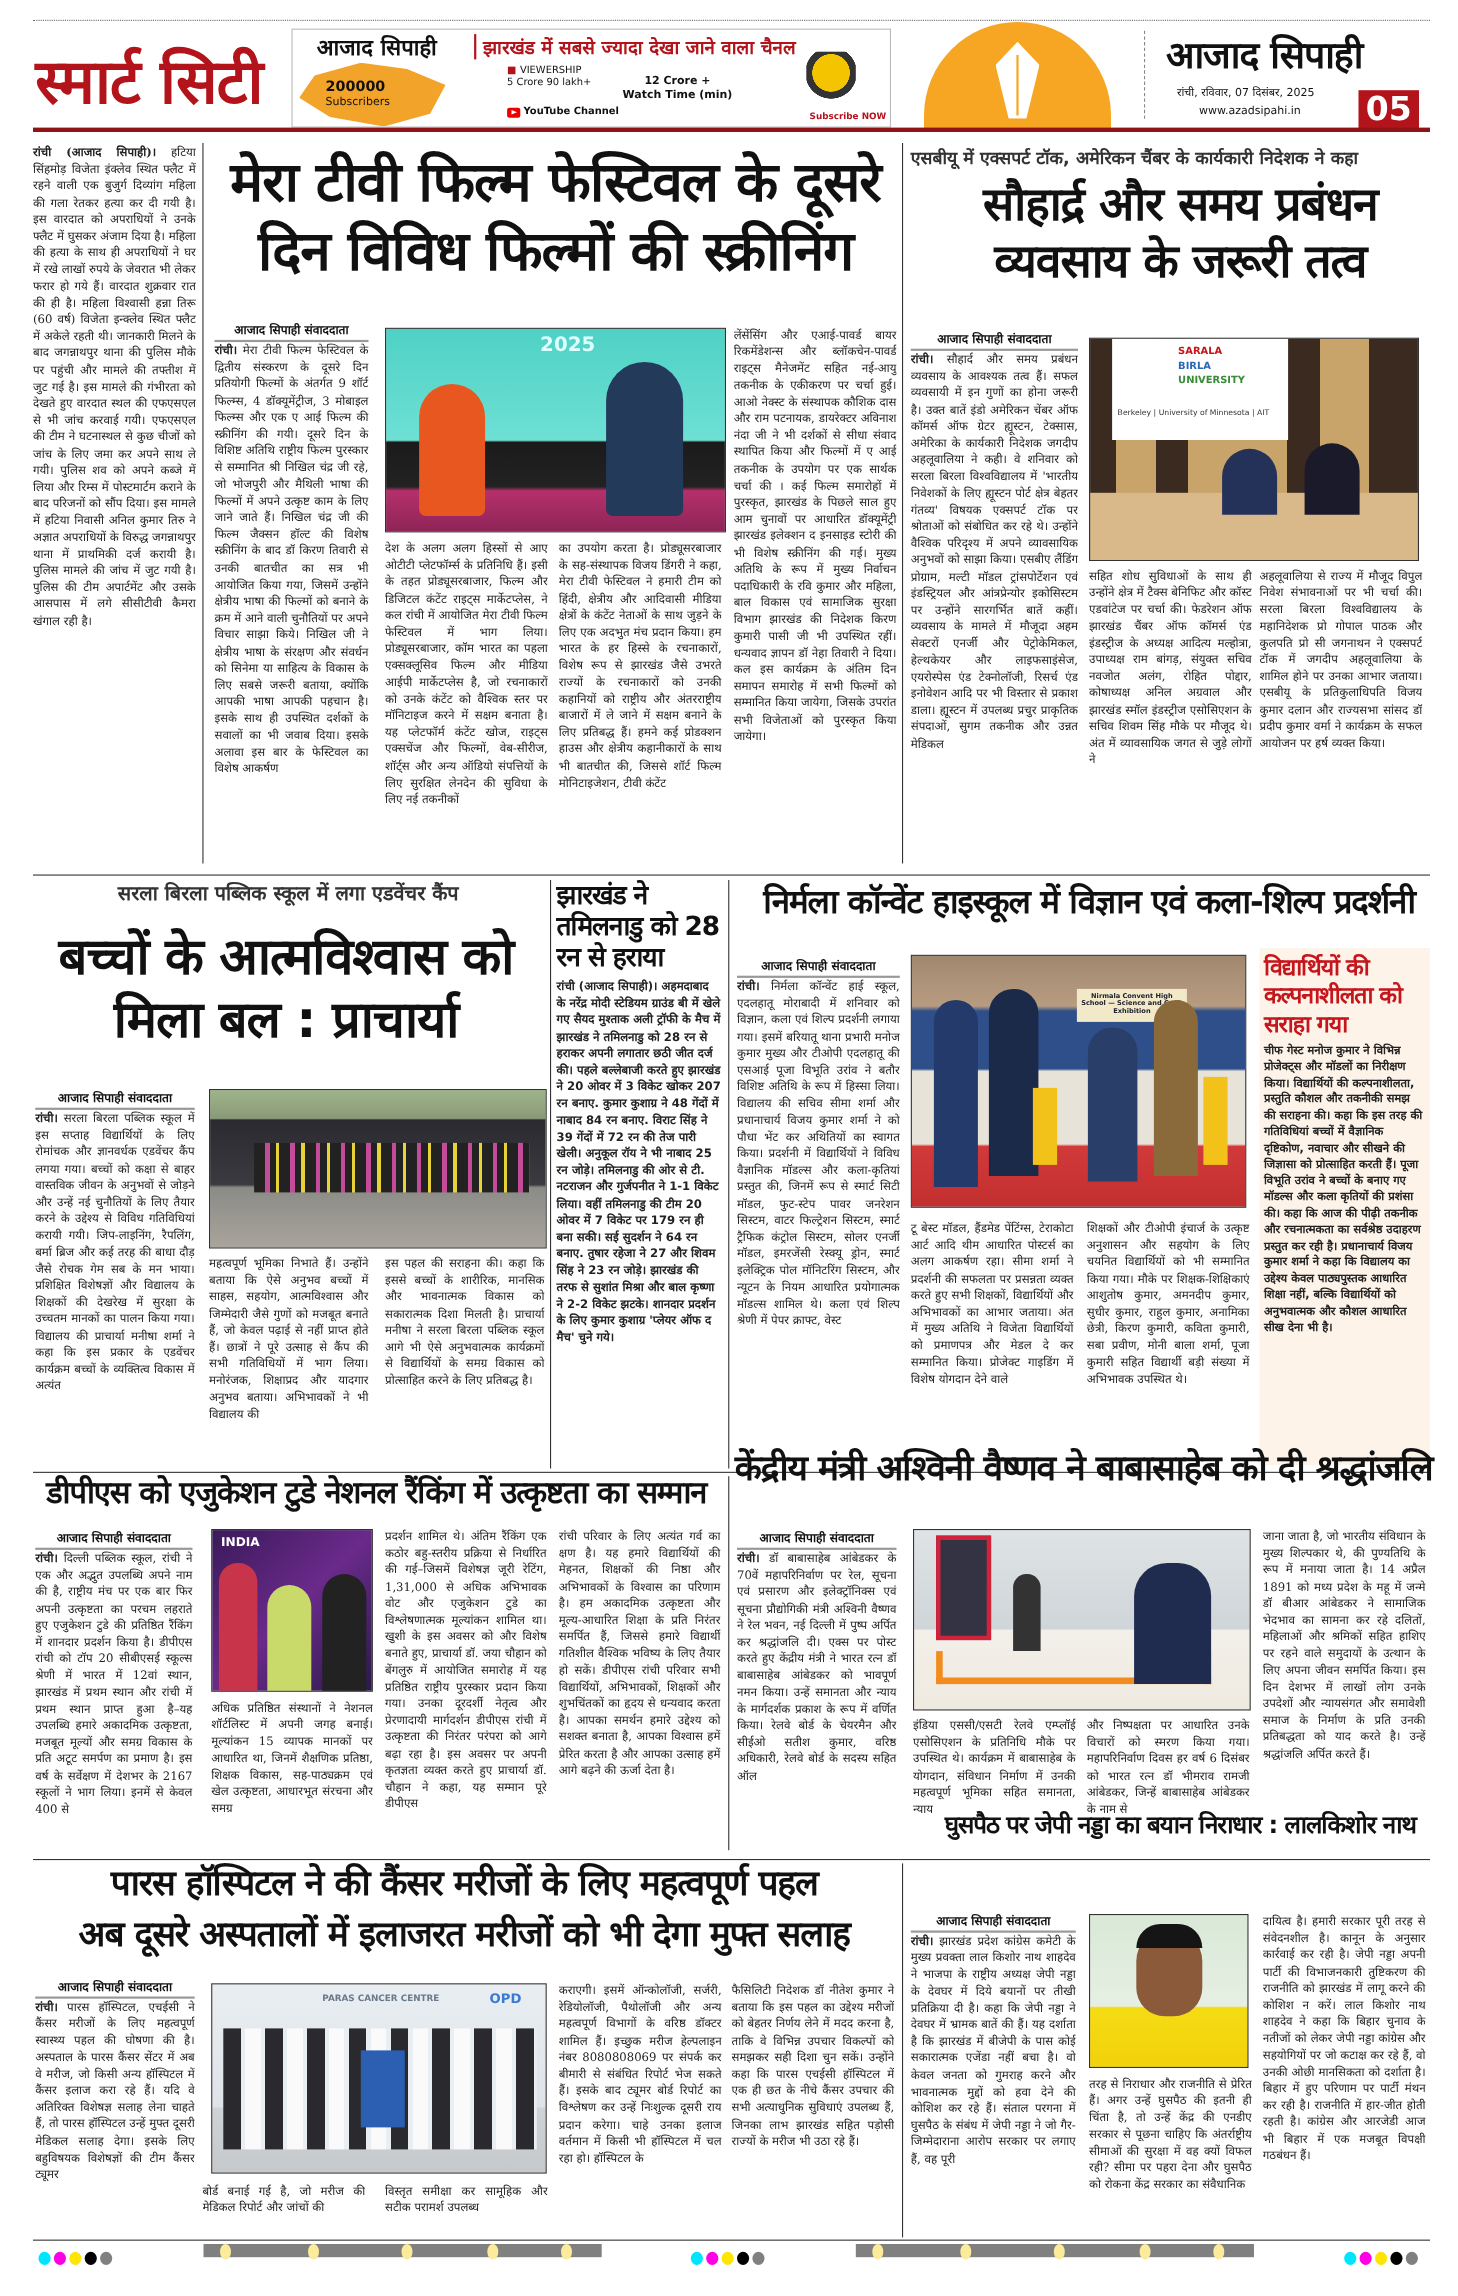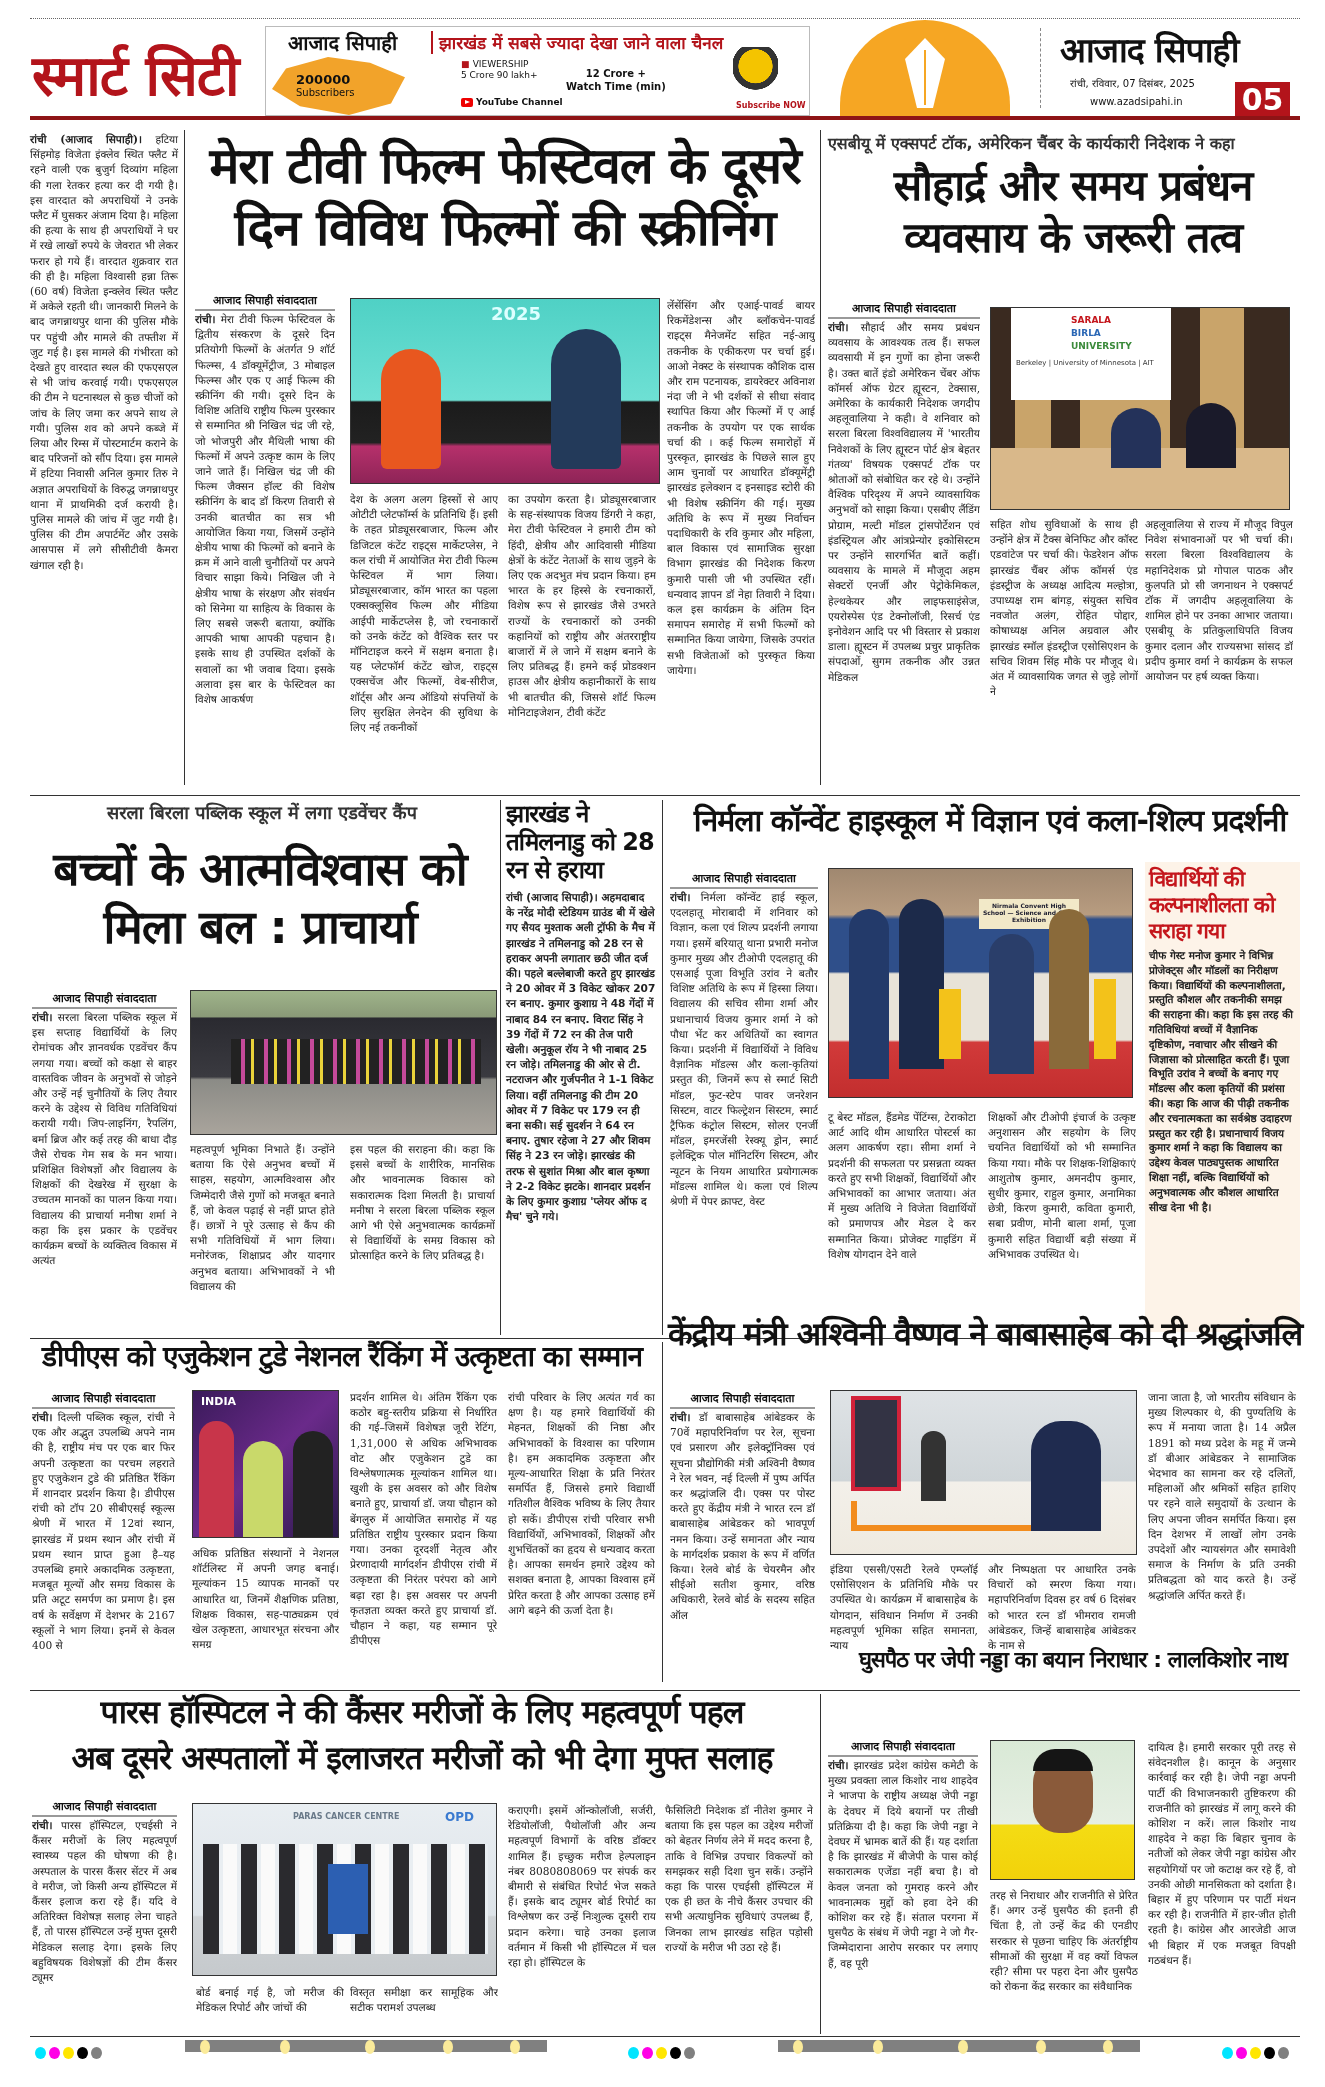--- a/index.html
+++ b/index.html
@@ -100,21 +100,21 @@
 <article>
   <div class="kicker abs" style="left:828px;top:135px;width:490px;font-size:16px">एसबीयू में एक्सपर्ट टॉक, अमेरिकन चैंबर के कार्यकारी निदेशक ने कहा</div>
   <h1 class="hl abs" style="left:828px;top:160px;width:490px;font-size:42px;text-align:center;line-height:52px">सौहार्द्र और समय प्रबंधन व्यवसाय के जरूरी तत्व</h1>
   <div class="byline abs" style="left:828px;top:300px;width:152px">आजाद सिपाही संवाददाता</div>
   <p class="body abs" style="left:828px;top:320px;width:152px;height:468px;overflow:hidden"><b>रांची।</b> <span>सौहार्द और समय प्रबंधन व्यवसाय के आवश्यक तत्व हैं। सफल व्यवसायी में इन गुणों का होना जरूरी है। उक्त बातें इंडो अमेरिकन चेंबर ऑफ कॉमर्स ऑफ ग्रेटर ह्यूस्टन, टेक्सास, अमेरिका के कार्यकारी निदेशक जगदीप अहलूवालिया ने कही। वे शनिवार को सरला बिरला विश्वविद्यालय में 'भारतीय निवेशकों के लिए ह्यूस्टन पोर्ट क्षेत्र बेहतर गंतव्य' विषयक एक्सपर्ट टॉक पर श्रोताओं को संबोधित कर रहे थे। उन्होंने वैश्विक परिदृश्य में अपने व्यावसायिक अनुभवों को साझा किया। एसबीए लैंडिंग प्रोग्राम, मल्टी मॉडल ट्रांसपोर्टेशन एवं इंडस्ट्रियल और आंत्रप्रेन्योर इकोसिस्टम पर उन्होंने सारगर्भित बातें कहीं। व्यवसाय के मामले में मौजूदा अहम सेक्टरों एनर्जी और पेट्रोकेमिकल, हेल्थकेयर और लाइफसाइंसेज, एयरोस्पेस एंड टेक्नोलॉजी, रिसर्च एंड इनोवेशन आदि पर भी विस्तार से प्रकाश डाला। ह्यूस्टन में उपलब्ध प्रचुर प्राकृतिक संपदाओं, सुगम तकनीक और उन्नत मेडिकल</span></p>
   <div class="photo" style="left:990px;top:307px;width:300px;height:203px;background:linear-gradient(90deg,#3a2a20 0 8%,#c9a46a 8% 20%,#3a2a20 20% 30%,#c9a46a 30% 60%,#3a2a20 60% 70%,#c9a46a 70% 85%,#3a2a20 85% 100%)">
     <div class="abs" style="left:20px;top:0;width:160px;height:92px;background:#fff;padding:6px 6px 0 60px;font-size:9px;font-weight:bold;line-height:13px">
       <div style="color:#c4161c">SARALA</div>
       <div style="color:#2a67b5">BIRLA</div>
       <div style="color:#3a8a3a">UNIVERSITY</div>
-      <div style="font-weight:normal;font-size:7px;margin-left:-55px;margin-top:4px;color:#333"><span>Berkeley</span> | <span>University of Minnesota</span> | <span>AIT</span></div>
+      <div style="font-weight:normal;font-size:7px;margin-left:-55px;margin-top:16px;color:#333"><span>Berkeley</span> | <span>University of Minnesota</span> | <span>AIT</span></div>
     </div>
     <div class="abs" style="left:0;top:140px;width:300px;height:63px;background:#d9b88a"></div>
     <div class="abs" style="left:120px;top:100px;width:50px;height:60px;background:#24325a;border-radius:25px 25px 0 0"></div>
     <div class="abs" style="left:195px;top:95px;width:50px;height:65px;background:#1a1a2a;border-radius:25px 25px 0 0"></div>
   </div>
   <p class="body abs" style="left:990px;top:517px;width:148px;height:272px;overflow:hidden">सहित शोध सुविधाओं के साथ ही उन्होंने क्षेत्र में टैक्स बेनिफिट और कॉस्ट एडवांटेज पर चर्चा की। फेडरेशन ऑफ झारखंड चैंबर ऑफ कॉमर्स एंड इंडस्ट्रीज के अध्यक्ष आदित्य मल्होत्रा, उपाध्यक्ष राम बांगड़, संयुक्त सचिव नवजोत अलंग, रोहित पोद्दार, कोषाध्यक्ष अनिल अग्रवाल और झारखंड स्मॉल इंडस्ट्रीज एसोसिएशन के सचिव शिवम सिंह मौके पर मौजूद थे। अंत में व्यावसायिक जगत से जुड़े लोगों ने</p>
   <p class="body abs" style="left:1145px;top:517px;width:148px;height:272px;overflow:hidden">अहलूवालिया से राज्य में मौजूद विपुल निवेश संभावनाओं पर भी चर्चा की। सरला बिरला विश्वविद्यालय के महानिदेशक प्रो गोपाल पाठक और कुलपति प्रो सी जगनाथन ने एक्सपर्ट टॉक में जगदीप अहलूवालिया के शामिल होने पर उनका आभार जताया। एसबीयू के प्रतिकुलाधिपति विजय कुमार दलान और राज्यसभा सांसद डॉ प्रदीप कुमार वर्मा ने कार्यक्रम के सफल आयोजन पर हर्ष व्यक्त किया।</p>
 </article>
 
 <div class="hline" style="left:30px;right:25px;top:795px"></div>
@@ -198,21 +198,21 @@
   <h1 class="hl abs" style="left:32px;top:1696px;width:780px;font-size:32px;text-align:center">पारस हॉस्पिटल ने की कैंसर मरीजों के लिए महत्वपूर्ण पहल</h1>
   <h1 class="hl abs" style="left:32px;top:1742px;width:780px;font-size:32px;text-align:center">अब दूसरे अस्पतालों में इलाजरत मरीजों को भी देगा मुफ्त सलाह</h1>
   <div class="byline abs" style="left:32px;top:1798px;width:145px">आजाद सिपाही संवाददाता</div>
   <p class="body abs" style="left:32px;top:1818px;width:145px;height:215px;overflow:hidden"><b>रांची।</b> <span>पारस हॉस्पिटल, एचईसी ने कैंसर मरीजों के लिए महत्वपूर्ण स्वास्थ्य पहल की घोषणा की है। अस्पताल के पारस कैंसर सेंटर में अब वे मरीज, जो किसी अन्य हॉस्पिटल में कैंसर इलाज करा रहे हैं। यदि वे अतिरिक्त विशेषज्ञ सलाह लेना चाहते हैं, तो पारस हॉस्पिटल उन्हें मुफ्त दूसरी मेडिकल सलाह देगा। इसके लिए बहुविषयक विशेषज्ञों की टीम कैंसर ट्यूमर</span></p>
   <div class="photo" style="left:192px;top:1803px;width:305px;height:173px;background:linear-gradient(180deg,#e9eef2 0%,#dde3e8 65%,#cfd3d6 66%,#c5c9cc 100%)">
     <div class="abs" style="left:100px;top:8px;font-size:8px;color:#6a7a8a;font-weight:bold">PARAS CANCER CENTRE</div>
     <div class="abs" style="left:252px;top:6px;font-size:12px;color:#3a7ad0;font-weight:bold">OPD</div>
     <div class="abs" style="left:10px;top:40px;width:285px;height:110px;background:repeating-linear-gradient(90deg,#2a2a2e 0 16px,#e9eef2 16px 20px,#fafafa 20px 34px,#e9eef2 34px 38px)"></div>
     <div class="abs" style="left:135px;top:60px;width:40px;height:70px;background:#2c5fb2"></div>
   </div>
-  <p class="body abs" style="left:196px;top:1985px;width:148px;height:48px;overflow:hidden">बोर्ड बनाई गई है, जो मरीज की मेडिकल रिपोर्ट और जांचों की</p>
+  <p class="body abs" style="left:184px;top:1985px;width:148px;height:48px;overflow:hidden">बोर्ड बनाई गई है, जो मरीज की मेडिकल रिपोर्ट और जांचों की</p>
   <p class="body abs" style="left:350px;top:1985px;width:148px;height:48px;overflow:hidden">विस्तृत समीक्षा कर सामूहिक और सटीक परामर्श उपलब्ध</p>
   <p class="body abs" style="left:508px;top:1803px;width:148px;height:230px;overflow:hidden">कराएगी। इसमें ऑन्कोलॉजी, सर्जरी, रेडियोलॉजी, पैथोलॉजी और अन्य महत्वपूर्ण विभागों के वरिष्ठ डॉक्टर शामिल हैं। इच्छुक मरीज हेल्पलाइन नंबर 8080808069 पर संपर्क कर बीमारी से संबंधित रिपोर्ट भेज सकते हैं। इसके बाद ट्यूमर बोर्ड रिपोर्ट का विश्लेषण कर उन्हें निःशुल्क दूसरी राय प्रदान करेगा। चाहे उनका इलाज वर्तमान में किसी भी हॉस्पिटल में चल रहा हो। हॉस्पिटल के</p>
   <p class="body abs" style="left:665px;top:1803px;width:148px;height:230px;overflow:hidden">फैसिलिटी निदेशक डॉ नीतेश कुमार ने बताया कि इस पहल का उद्देश्य मरीजों को बेहतर निर्णय लेने में मदद करना है, ताकि वे विभिन्न उपचार विकल्पों को समझकर सही दिशा चुन सकें। उन्होंने कहा कि पारस एचईसी हॉस्पिटल में एक ही छत के नीचे कैंसर उपचार की सभी अत्याधुनिक सुविधाएं उपलब्ध हैं, जिनका लाभ झारखंड सहित पड़ोसी राज्यों के मरीज भी उठा रहे हैं।</p>
 </article>
 <div class="vline" style="left:820px;top:1694px;height:340px"></div>
 
 <article>
   <h1 class="hl abs" style="left:828px;top:1648px;width:490px;font-size:22px;text-align:center">घुसपैठ पर जेपी नड्डा का बयान निराधार : लालकिशोर नाथ</h1>
   <div class="byline abs" style="left:828px;top:1738px;width:150px">आजाद सिपाही संवाददाता</div>
   <p class="body abs" style="left:828px;top:1758px;width:150px;height:275px;overflow:hidden"><b>रांची।</b> <span>झारखंड प्रदेश कांग्रेस कमेटी के मुख्य प्रवक्ता लाल किशोर नाथ शाहदेव ने भाजपा के राष्ट्रीय अध्यक्ष जेपी नड्डा के देवघर में दिये बयानों पर तीखी प्रतिक्रिया दी है। कहा कि जेपी नड्डा ने देवघर में भ्रामक बातें की हैं। यह दर्शाता है कि झारखंड में बीजेपी के पास कोई सकारात्मक एजेंडा नहीं बचा है। वो केवल जनता को गुमराह करने और भावनात्मक मुद्दों को हवा देने की कोशिश कर रहे हैं। संताल परगना में घुसपैठ के संबंध में जेपी नड्डा ने जो गैर-जिम्मेदाराना आरोप सरकार पर लगाए हैं, वह पूरी</span></p>

